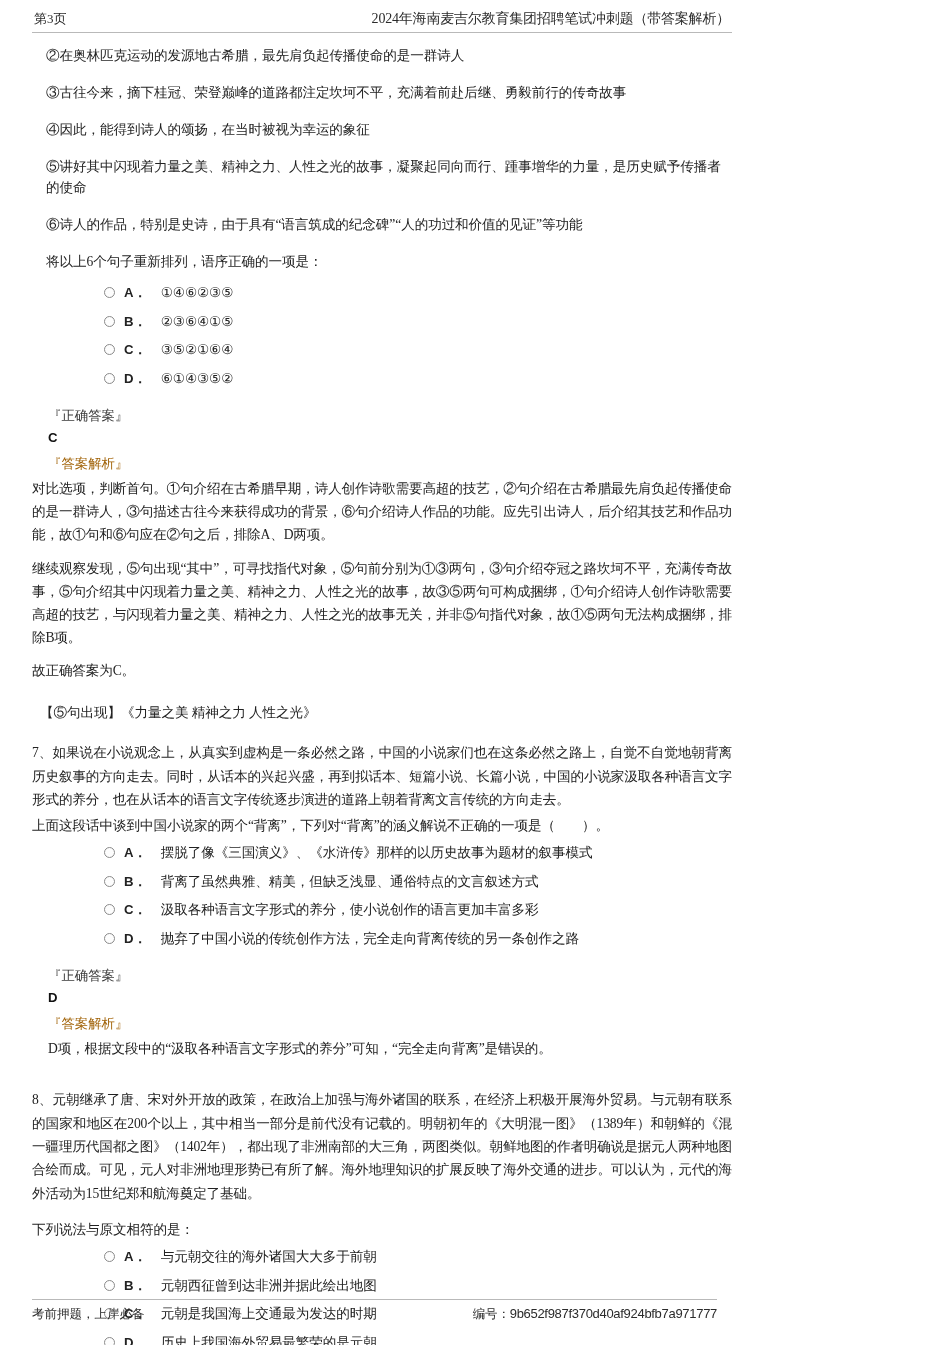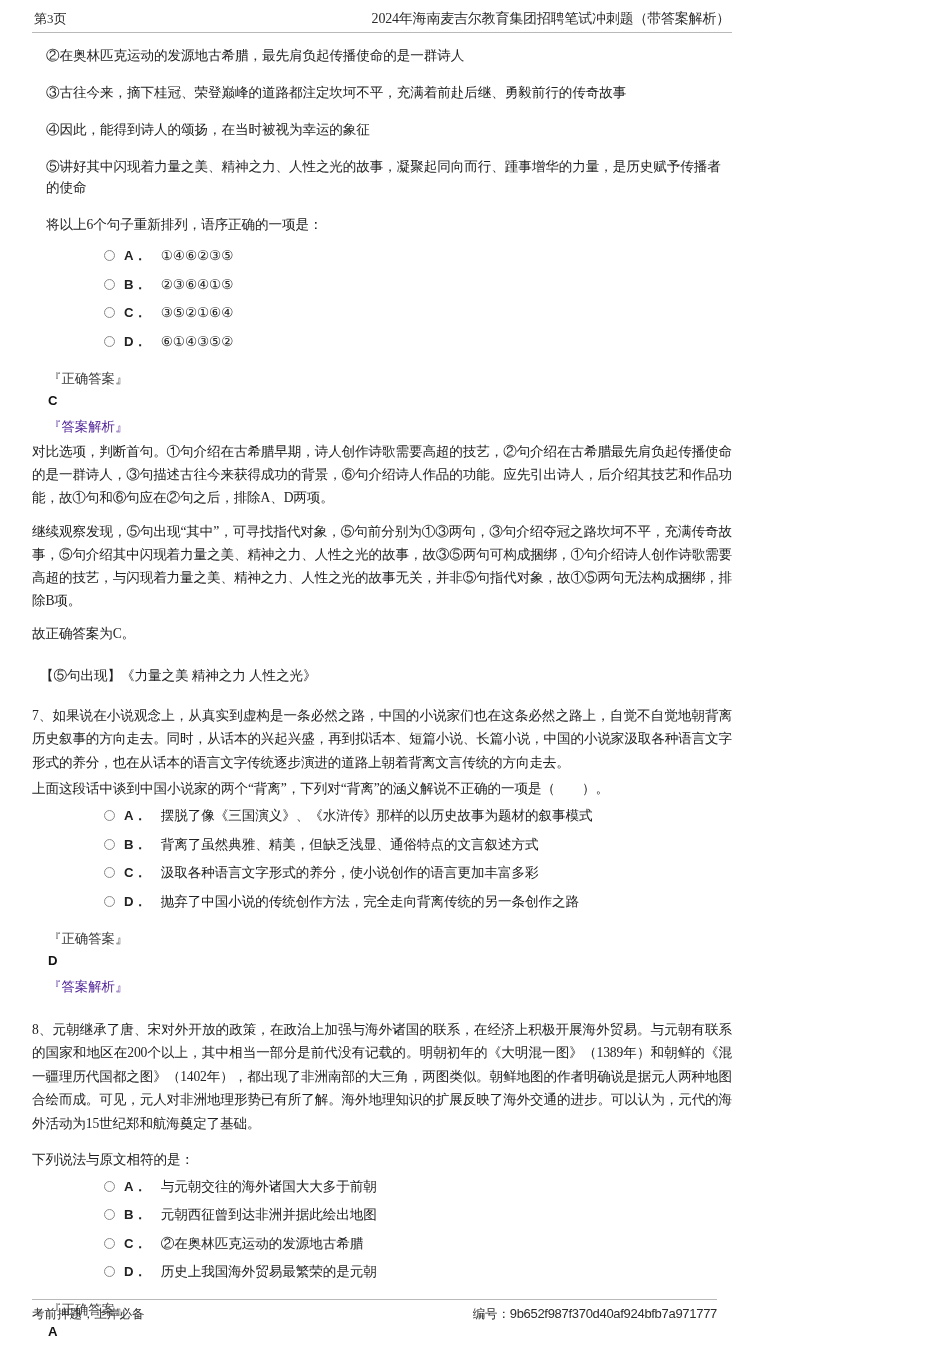--- a/index.html
+++ b/index.html
@@ -119,21 +119,21 @@
     padding-left: 16px;
     font-family: "Liberation Sans", "DejaVu Sans", sans-serif;
     font-weight: bold;
     font-size: 13.2px;
     color: #111;
   }
   .expl-label {
     margin: 6px 0 2px 0;
     padding-left: 16px;
     font-size: 13.4px;
-    color: #4c1d95;
+    color: #a16207;
   }
   .expl-para {
     margin: 0 0 10px 0;
     padding-left: 0px;
     text-align: justify;
     line-height: 1.7;
     font-size: 13.6px;
     letter-spacing: -0.15px;
   }
   .expl-para.indent {
@@ -180,20 +180,21 @@
     <div class="header-left">第3页</div>
     <div class="header-right">2024年海南麦吉尔教育集团招聘笔试冲刺题（带答案解析）</div>
   </div>
 
   <div class="content">
 
     <p class="stmt">②在奥林匹克运动的发源地古希腊，最先肩负起传播使命的是一群诗人</p>
     <p class="stmt">③古往今来，摘下桂冠、荣登巅峰的道路都注定坎坷不平，充满着前赴后继、勇毅前行的传奇故事</p>
     <p class="stmt">④因此，能得到诗人的颂扬，在当时被视为幸运的象征</p>
     <p class="stmt">⑤讲好其中闪现着力量之美、精神之力、人性之光的故事，凝聚起同向而行、踵事增华的力量，是历史赋予传播者的使命</p>
+    <p class="stmt">⑥诗人的作品，特别是史诗，由于具有“语言筑成的纪念碑”“人的功过和价值的见证”等功能</p>
 
     <p class="prompt">将以上6个句子重新排列，语序正确的一项是：</p>
 
     <div class="options">
       <div class="opt">
         <span class="radio"></span>
         <span class="opt-letter">A．</span>
         <span class="opt-text">①④⑥②③⑤</span>
       </div>
       <div class="opt">
@@ -252,20 +253,21 @@
         <span class="opt-letter">D．</span>
         <span class="opt-text">抛弃了中国小说的传统创作方法，完全走向背离传统的另一条创作之路</span>
       </div>
     </div>
 
     <div class="gap-sm"></div>
 
     <p class="ans-label">『正确答案』</p>
     <p class="ans-value">D</p>
     <p class="expl-label">『答案解析』</p>
+    <p class="expl-para indent">D项，根据文段中的“汲取各种语言文字形式的养分”可知，“完全走向背离”是错误的。</p>
 
     <div class="gap-md"></div>
 
     <p class="qpara">8、元朝继承了唐、宋对外开放的政策，在政治上加强与海外诸国的联系，在经济上积极开展海外贸易。与元朝有联系的国家和地区在200个以上，其中相当一部分是前代没有记载的。明朝初年的《大明混一图》（1389年）和朝鲜的《混一疆理历代国都之图》（1402年），都出现了非洲南部的大三角，两图类似。朝鲜地图的作者明确说是据元人两种地图合绘而成。可见，元人对非洲地理形势已有所了解。海外地理知识的扩展反映了海外交通的进步。可以认为，元代的海外活动为15世纪郑和航海奠定了基础。</p>
 
     <div class="gap-sm"></div>
     <p class="subprompt">下列说法与原文相符的是：</p>
 
     <div class="options">
       <div class="opt">
@@ -274,21 +276,21 @@
         <span class="opt-text">与元朝交往的海外诸国大大多于前朝</span>
       </div>
       <div class="opt">
         <span class="radio"></span>
         <span class="opt-letter">B．</span>
         <span class="opt-text">元朝西征曾到达非洲并据此绘出地图</span>
       </div>
       <div class="opt">
         <span class="radio"></span>
         <span class="opt-letter">C．</span>
-        <span class="opt-text">②在奥林匹克运动的发源地古希腊</span>
+        <span class="opt-text">元朝是我国海上交通最为发达的时期</span>
       </div>
       <div class="opt">
         <span class="radio"></span>
         <span class="opt-letter">D．</span>
         <span class="opt-text">历史上我国海外贸易最繁荣的是元朝</span>
       </div>
     </div>
 
     <div class="gap-sm"></div>
 

